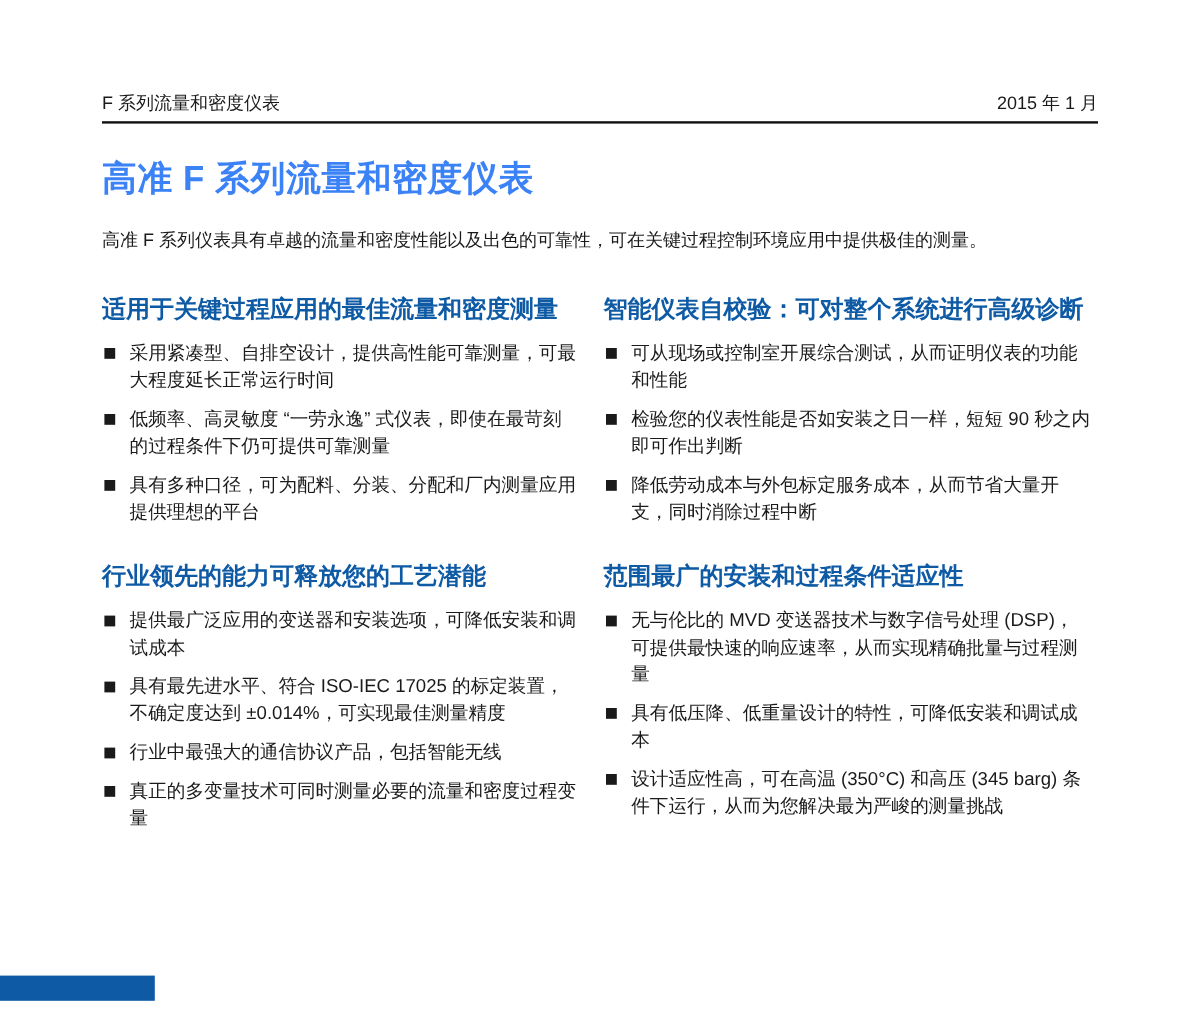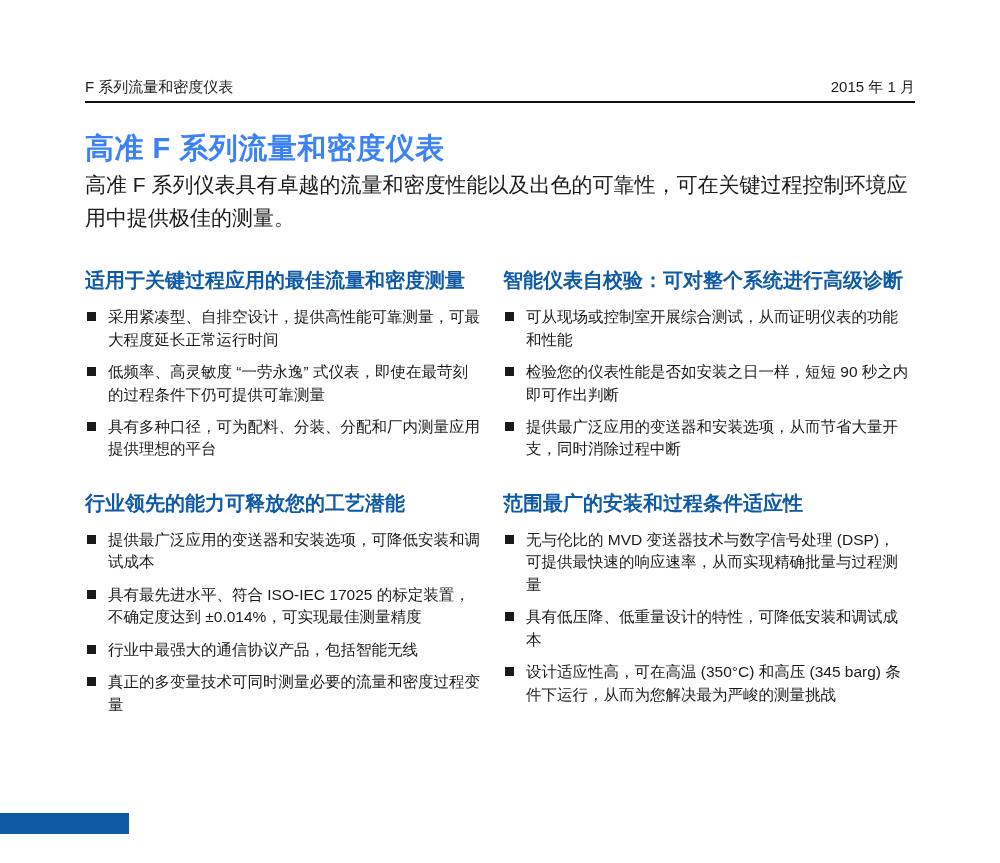--- a/index.html
+++ b/index.html
@@ -29,22 +29,22 @@
   }
   
   .main-title {
     margin-top: 26px;
     font-size: 29px;
     font-weight: bold;
     color: #3b82f6;
     letter-spacing: 0.5px;
   }
   .intro {
-    margin-top: 0;
-    font-size: 21px;
+    margin-top: 20px;
+    font-size: 15px;
     line-height: 1.55;
     width: 830px;
   }
   
   .columns {
     margin-top: 32px;
     display: grid;
     grid-template-columns: 398px 407px;
     column-gap: 20px;
   }
@@ -149,21 +149,21 @@
           <li class="bullet">
             <span class="marker"></span>
             <span>可从现场或控制室开展综合测试，从而证明仪表的功能和性能</span>
           </li>
           <li class="bullet">
             <span class="marker"></span>
             <span>检验您的仪表性能是否如安装之日一样，短短 90 秒之内即可作出判断</span>
           </li>
           <li class="bullet">
             <span class="marker"></span>
-            <span>提供最广泛应用的变送器和安装选项，从而节省大量开支，同时消除过程中断</span>
+            <span>降低劳动成本与外包标定服务成本，从而节省大量开支，同时消除过程中断</span>
           </li>
         </ul>
       </div>
 
       <div class="section">
         <h2 class="section-heading">范围最广的安装和过程条件适应性</h2>
         <ul class="bullets">
           <li class="bullet">
             <span class="marker"></span>
             <span>无与伦比的 MVD 变送器技术与数字信号处理 (DSP)，可提供最快速的响应速率，从而实现精确批量与过程测量</span>

